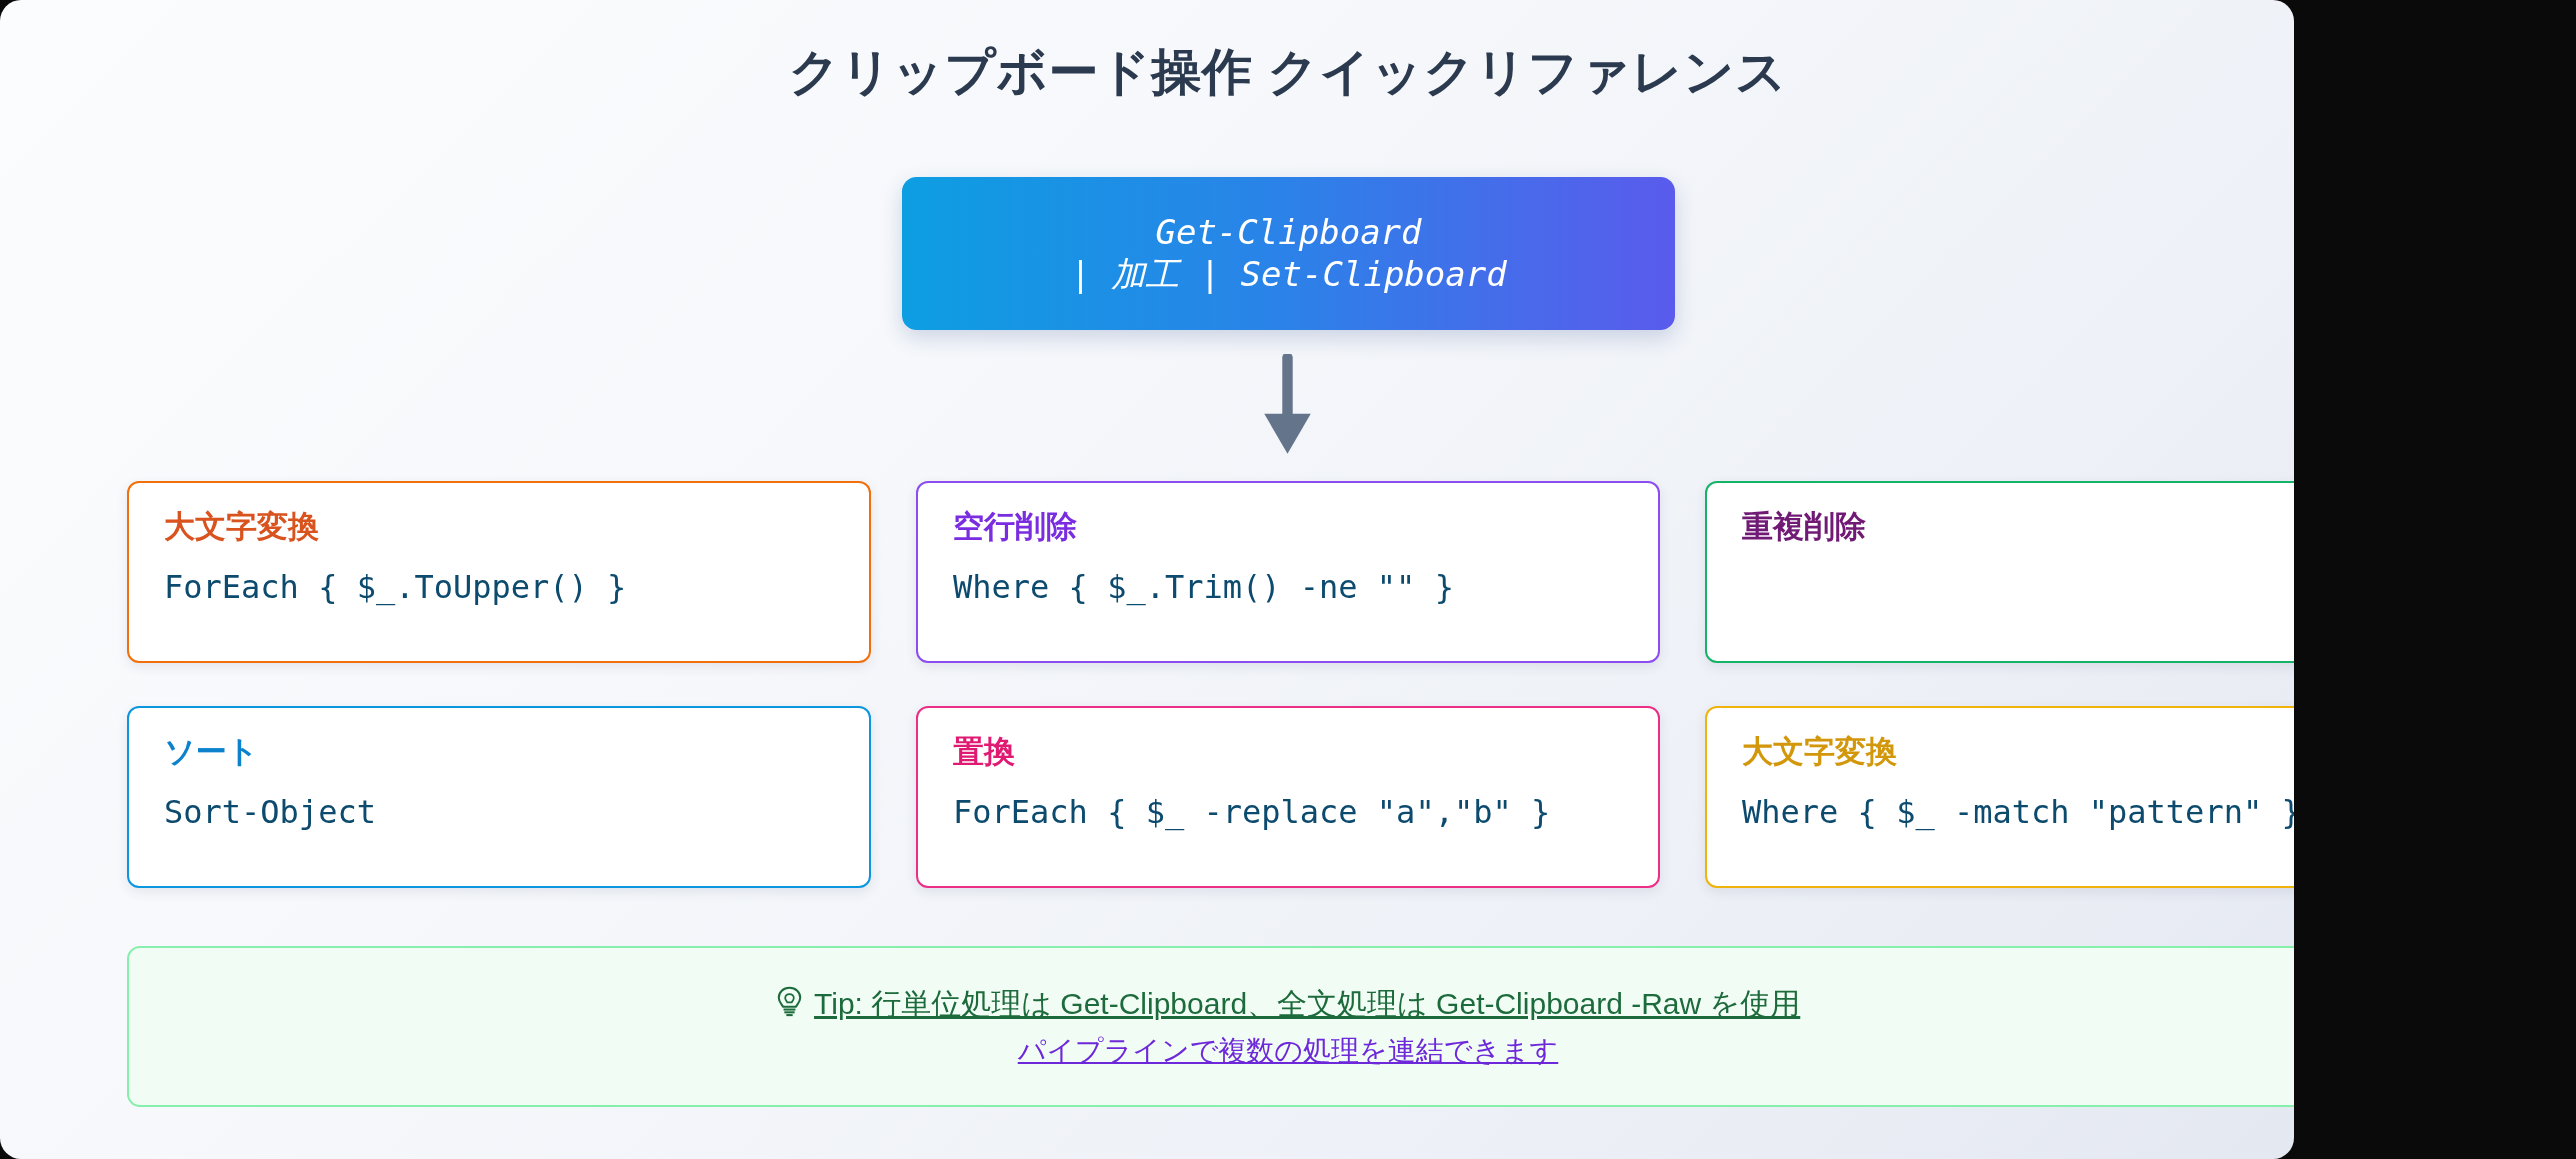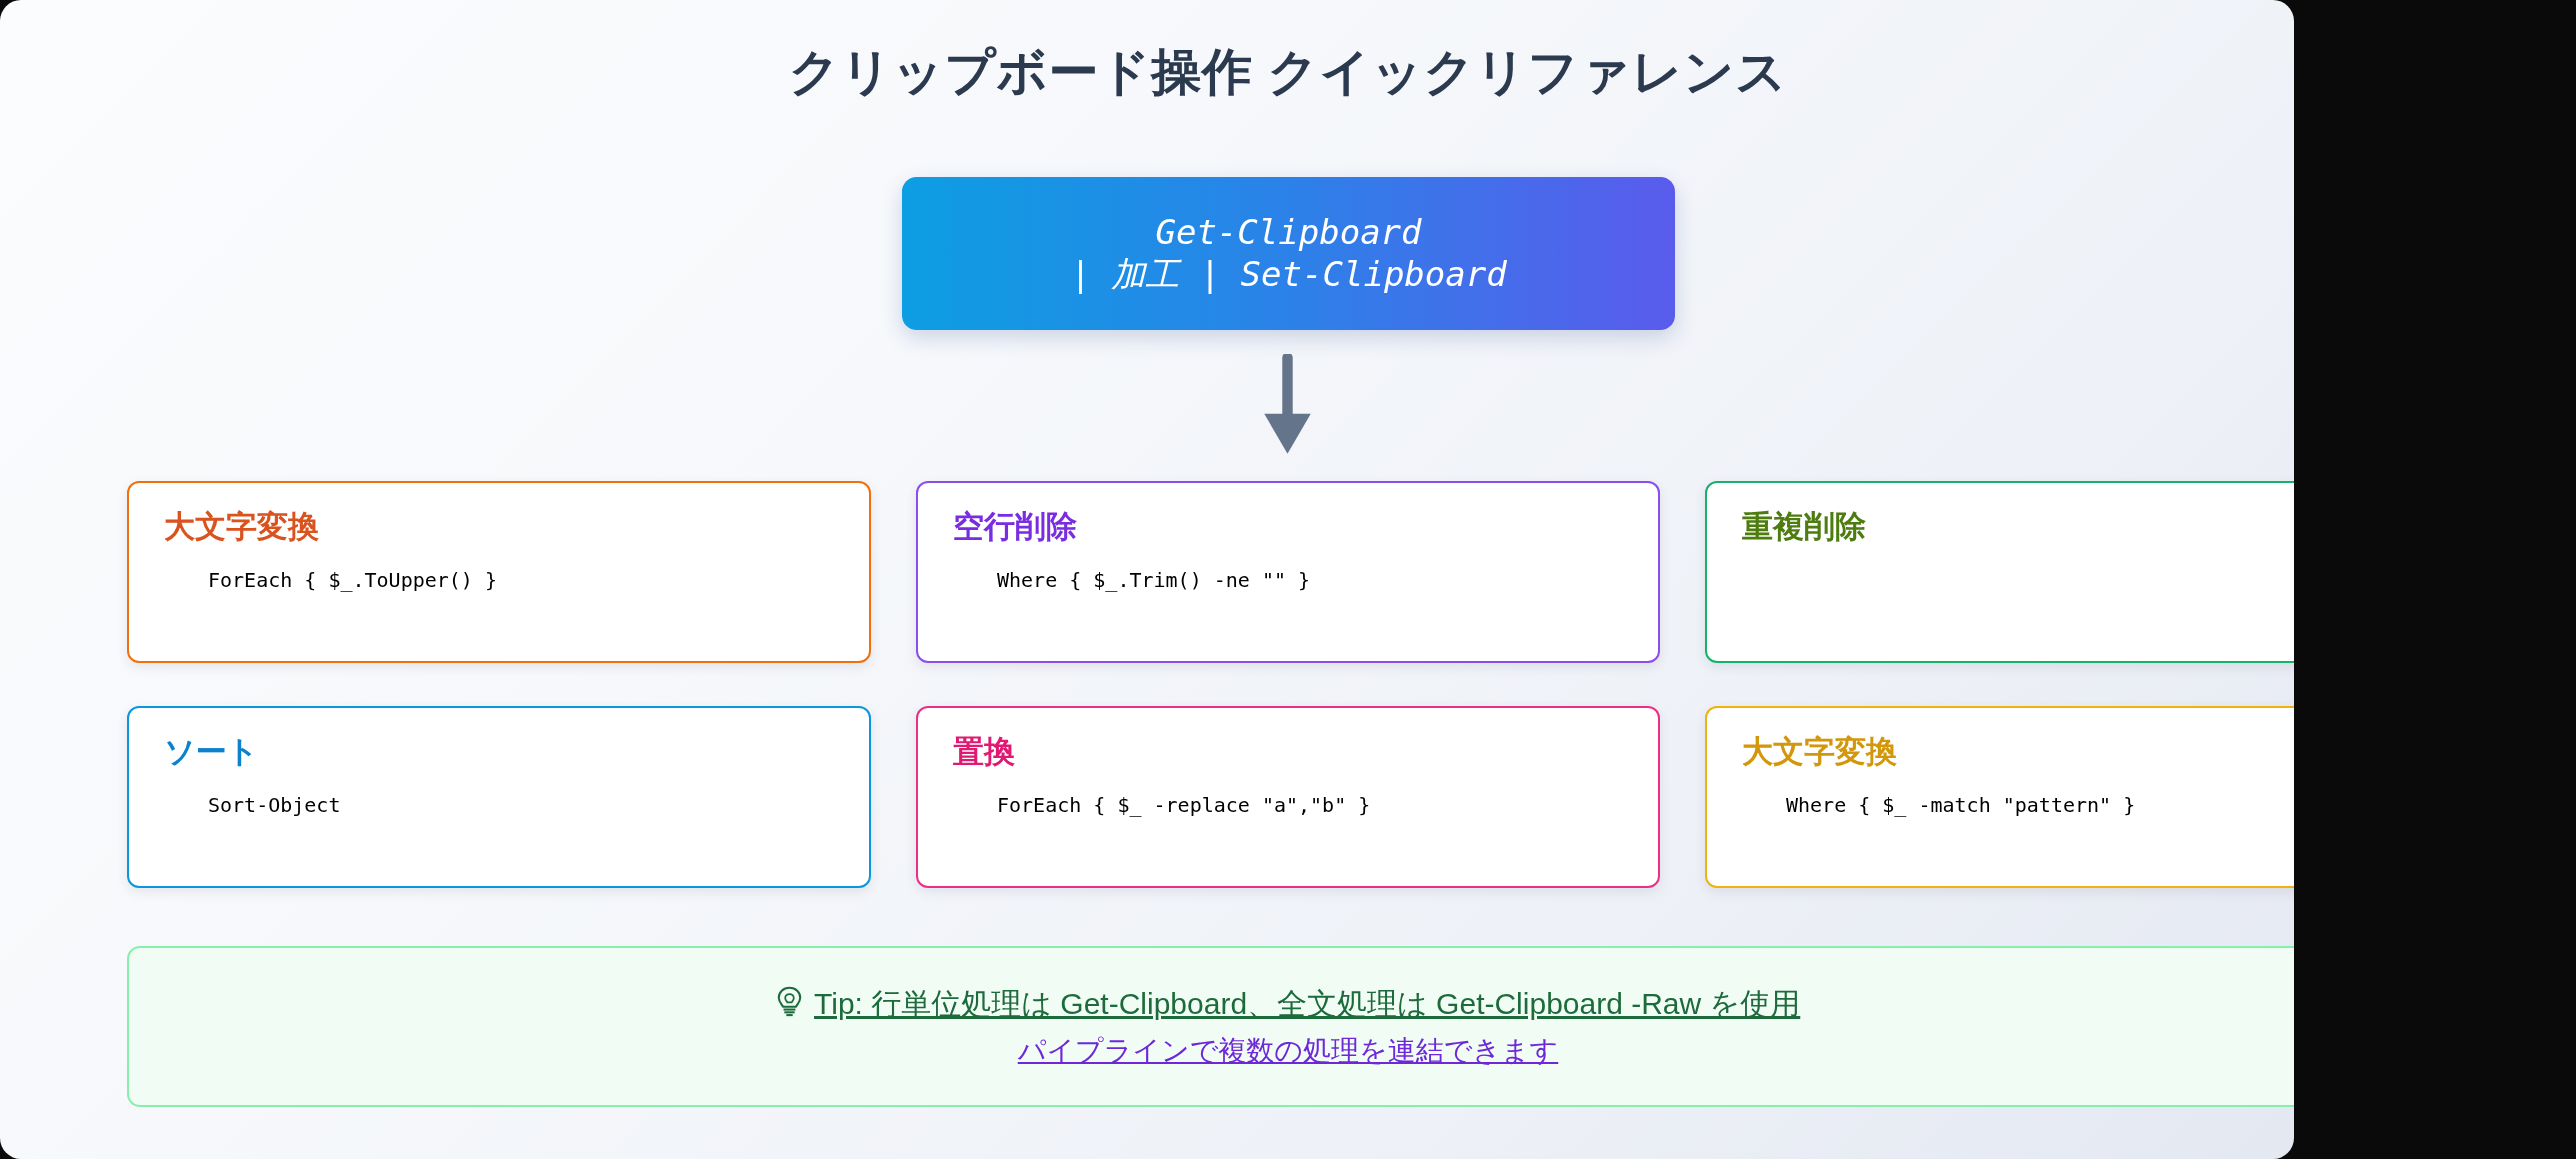--- a/index.html
+++ b/index.html
@@ -93,25 +93,24 @@
   }
   .card-title {
     font-size: 31px;
     font-weight: bold;
     line-height: 1.1;
     margin: 0 0 24px 0;
     white-space: nowrap;
   }
   .card-code {
     font-family: "DejaVu Sans Mono", "Liberation Mono", monospace;
-    font-size: 20px;
-    color: #000000;
+    font-size: 32px;
+    color: #0c4a6e;
     line-height: 1.2;
     white-space: pre;
-    margin-left: 44px;
   }
 
   
   .tip-box {
     position: absolute;
     left: 127px;
     top: 946px;
     width: 2322px;
     height: 161px;
     box-sizing: border-box;
@@ -168,21 +167,21 @@
       <div class="card-title" style="color: rgb(217, 83, 30);">大文字変換</div>
       <div class="card-code">ForEach { $_.ToUpper() }</div>
     </div>
 
     <div class="card" style="border-color: rgb(139, 77, 240);">
       <div class="card-title" style="color: rgb(122, 45, 224);">空行削除</div>
       <div class="card-code">Where { $_.Trim() -ne "" }</div>
     </div>
 
     <div class="card" style="border-color: rgb(20, 179, 104);">
-      <div class="card-title" style="color: #4d7c0f;">重複削除</div>
+      <div class="card-title" style="color: #701a75;">重複削除</div>
     </div>
 
     <div class="card" style="border-color: rgb(12, 150, 222);">
       <div class="card-title" style="color: rgb(12, 130, 204);">ソート</div>
       <div class="card-code">Sort-Object</div>
     </div>
 
     <div class="card" style="border-color: rgb(236, 47, 134);">
       <div class="card-title" style="color: rgb(224, 26, 114);">置換</div>
       <div class="card-code">ForEach { $_ -replace "a","b" }</div>

